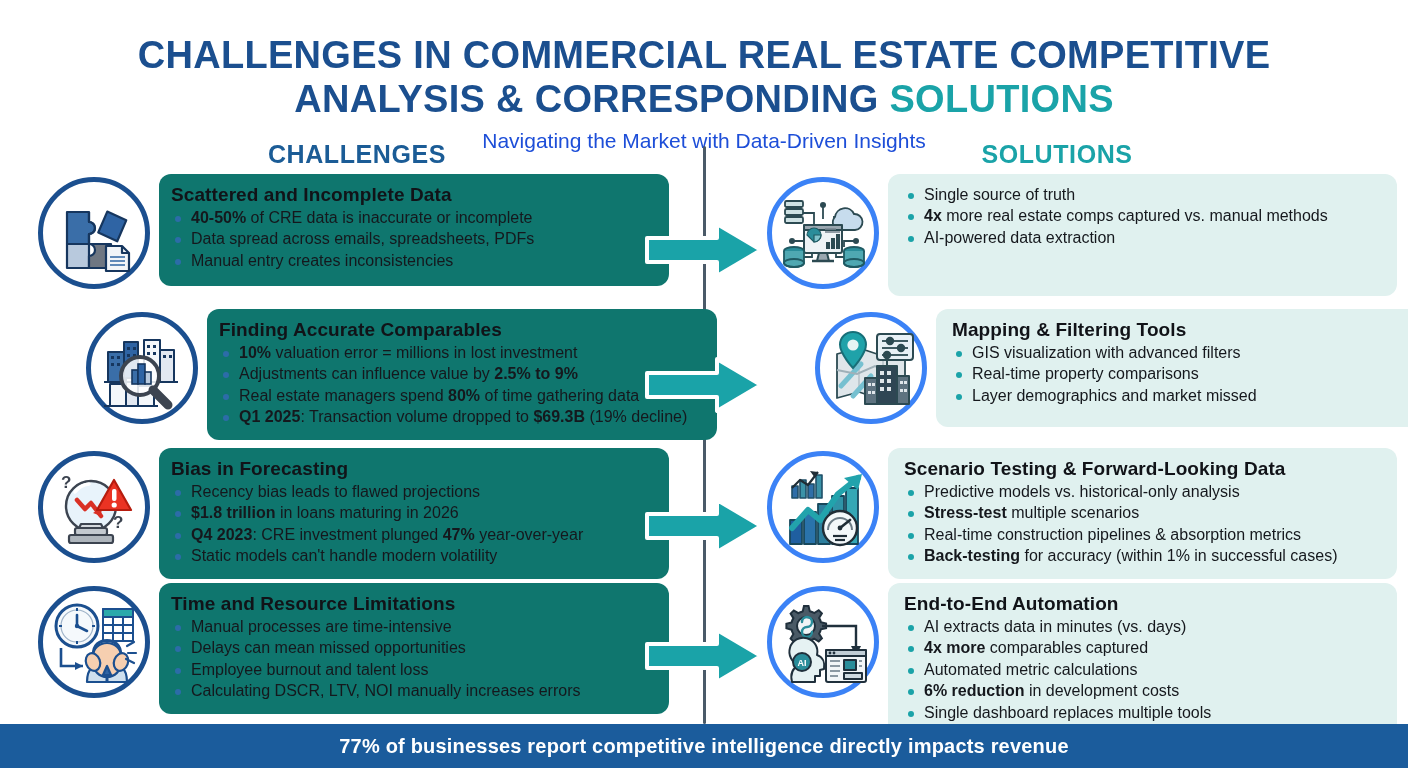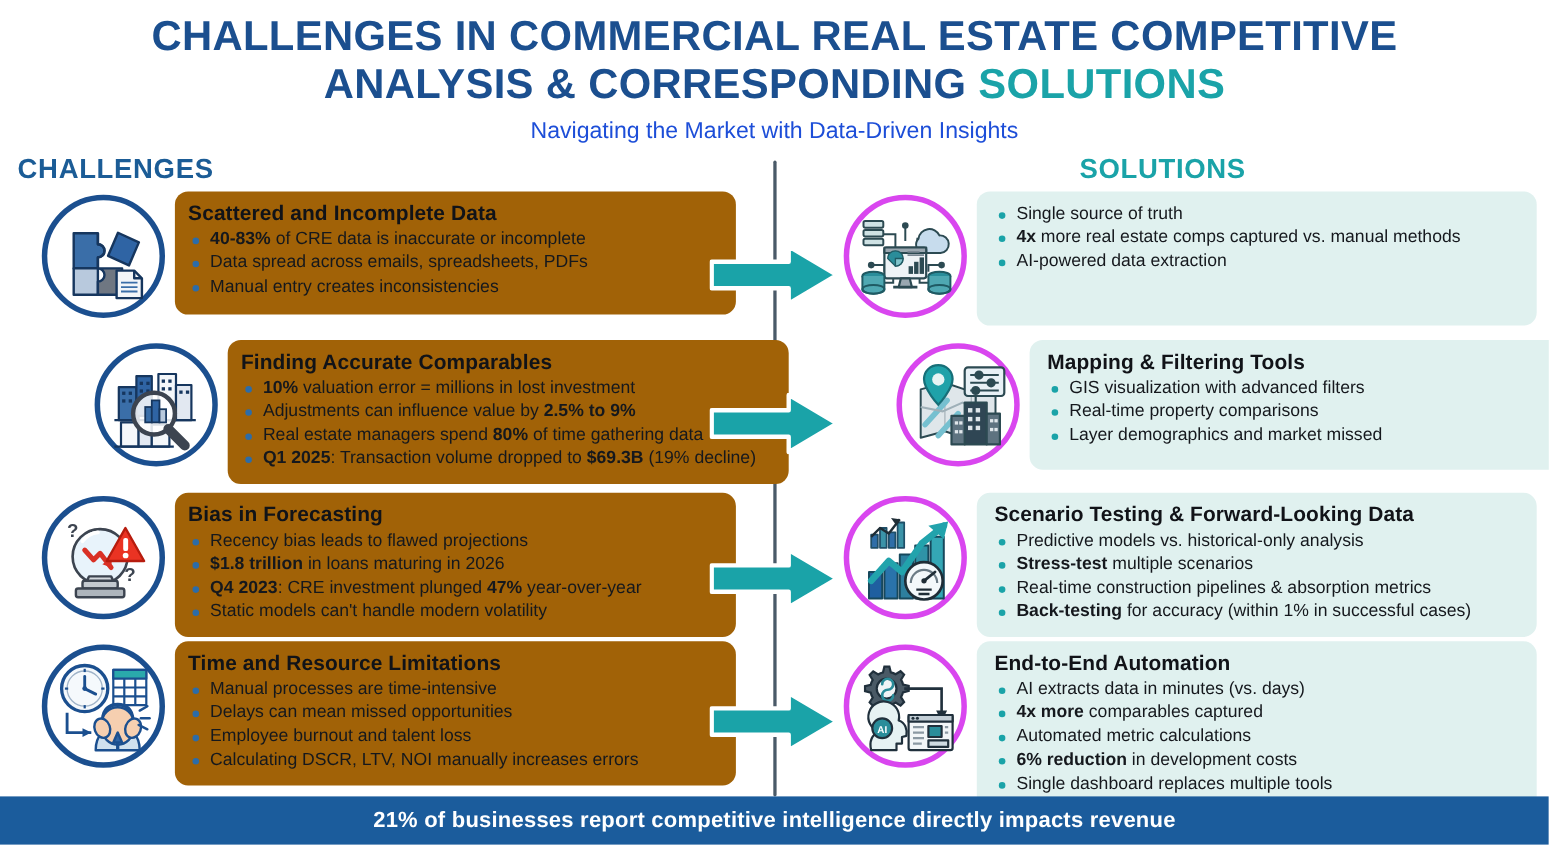--- a/index.html
+++ b/index.html
@@ -6,36 +6,36 @@
   body {
     width: 1408px; height: 768px;
     background: #ffffff;
     font-family: "Liberation Sans", sans-serif;
     overflow: hidden;
     position: relative;
   }
   .page { position: relative; width: 1408px; height: 768px; }
 
   
-  .header { text-align: center; padding-top: 12px; }
+  .header { text-align: center; padding-top: 34px; }
   .title {
     font-size: 38px; font-weight: bold; letter-spacing: 0.3px;
     color: #1b4f8f; line-height: 1.15; text-transform: uppercase;
   }
   .title .accent { color: #1aa3a8; }
   .subtitle {
     font-size: 21px; color: #1d4ed8; margin-top: 8px; font-weight: 400;
   }
 
   
   .col-headers { position: absolute; top: 140px; left: 0; width: 1408px; height: 34px; }
   .col-head {
     position: absolute; font-size: 25px; font-weight: bold; letter-spacing: 0.6px;
   }
-  .col-head.challenges { left: 16px; width: 706px; text-align: left; color: #1b5c96; }
+  .col-head.challenges { left: 4px; width: 706px; text-align: center; color: #1b5c96; }
   .col-head.solutions  { left: 706px; width: 702px; text-align: center; color: #1aa3a8; }
 
   
   .divider {
     position: absolute; left: 703px; top: 146px; width: 3px; height: 578px;
     background: #4a5a68; border-radius: 2px;
   }
 
   
   .rows { position: absolute; top: 174px; left: 0; width: 1408px; }
@@ -49,28 +49,28 @@
 
   .icon-wrap {
     flex: 0 0 auto; width: 131px; height: 118px;
     display: flex; align-items: center; justify-content: center;
   }
   .icon-circle {
     width: 112px; height: 112px; border-radius: 50%;
     background: #ffffff; display: flex; align-items: center; justify-content: center;
   }
   .icon-circle.blue  { border: 5px solid #1b4f8f; }
-  .icon-circle.teal  { border: 5px solid #d946ef; }
+  .icon-circle.teal  { border: 5px solid #3b82f6; }
 
   .panel {
     border-radius: 12px;
     padding: 10px 14px 12px 16px;
     position: relative;
   }
-  .panel.chal { background: #a16207; padding-left: 12px; }
+  .panel.chal { background: #0f766e; padding-left: 12px; }
   .panel.sol  { background: #e0f1ef; }
 
   .panel-title {
     font-size: 19px; font-weight: bold; color: #111318; margin-bottom: 2px;
     letter-spacing: 0.1px;
   }
   ul.bullets { list-style: none; }
   ul.bullets li {
     position: relative; padding-left: 20px;
     font-size: 16px; line-height: 1.28; color: #15181d; margin-top: 1px;
@@ -135,21 +135,21 @@
         <line x1="59" y1="71" x2="74" y2="71"></line>
         <line x1="59" y1="75" x2="74" y2="75"></line>
       </g>
     </g>
   </svg>
             </div>
     </div>
     <div class="panel chal" style="width:510px;min-height:112px">
       <div class="panel-title">Scattered and Incomplete Data</div>
       <ul class="bullets">
-        <li><b>40-83%</b> of CRE data is inaccurate or incomplete</li>
+        <li><b>40-50%</b> of CRE data is inaccurate or incomplete</li>
               <li>Data spread across emails, spreadsheets, PDFs</li>
               <li>Manual entry creates inconsistencies</li>
       </ul>
     </div>
         </div>
         <div class="side right">
     <div class="icon-wrap">
       <div class="icon-circle teal">
   <svg width="90" height="84" viewBox="0 0 90 84">
     <g stroke="#2c4a52" stroke-width="1.8" fill="none">
@@ -511,21 +511,21 @@
               <li>Automated metric calculations</li>
               <li><b>6% reduction</b> in development costs</li>
               <li>Single dashboard replaces multiple tools</li>
       </ul>
     </div>
         </div>
       </div>
     </div>
 
   <div class="footer">
-    <div class="footer-text">21% of businesses report competitive intelligence directly impacts revenue</div>
+    <div class="footer-text">77% of businesses report competitive intelligence directly impacts revenue</div>
   </div>
 <div class="arrow" style="left: 645px; top: 222px;">
 <svg width="118" height="56" viewBox="0 0 118 56">
   <g>
     <path d="M2 16 H72 V2 L116 28 L72 54 V40 H2 Z" fill="#1aa3a8" stroke="#ffffff" stroke-width="4" stroke-linejoin="round"></path>
   </g>
 </svg>
     </div>
     <div class="arrow" style="left: 645px; top: 357px;">
 <svg width="118" height="56" viewBox="0 0 118 56">

